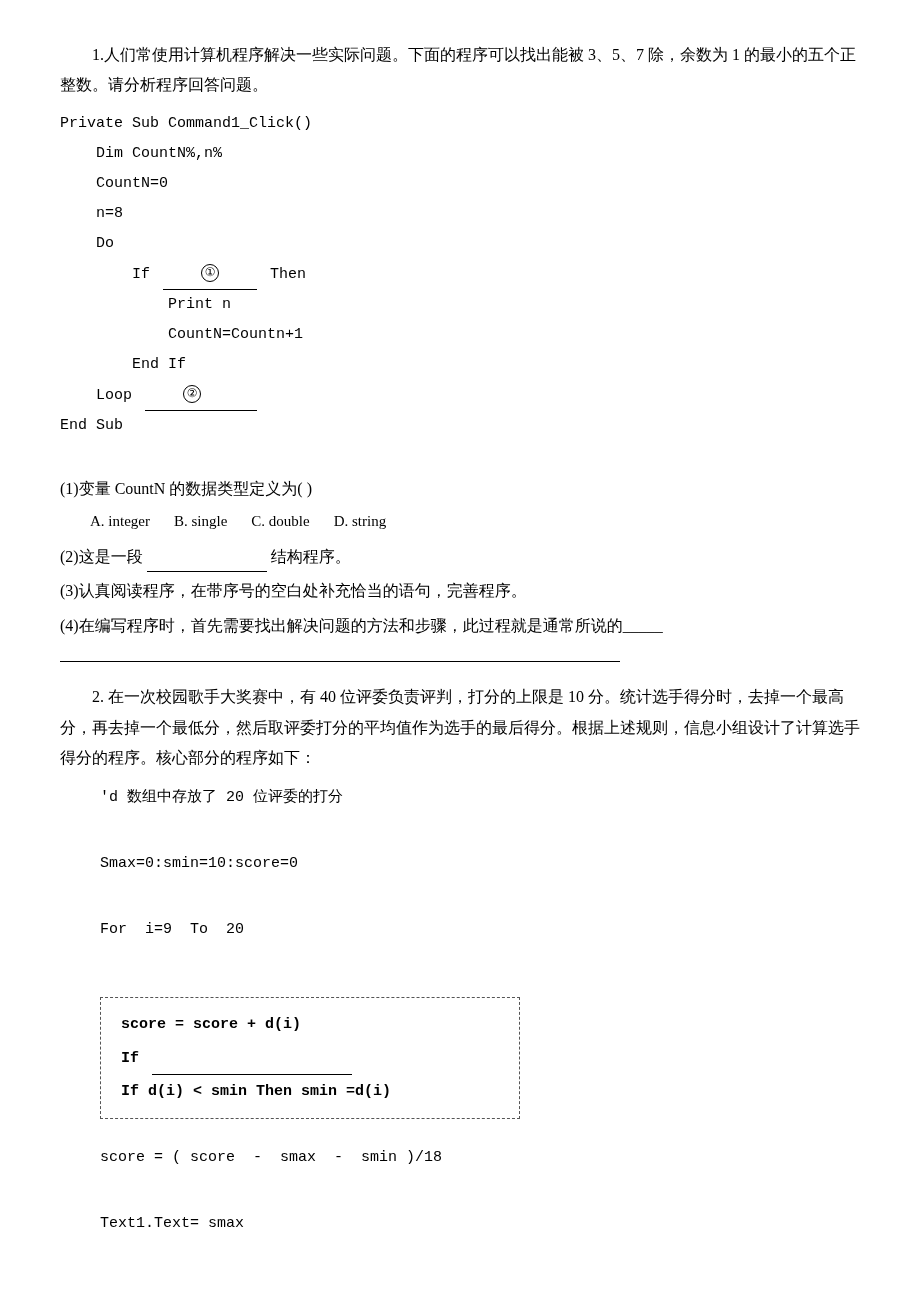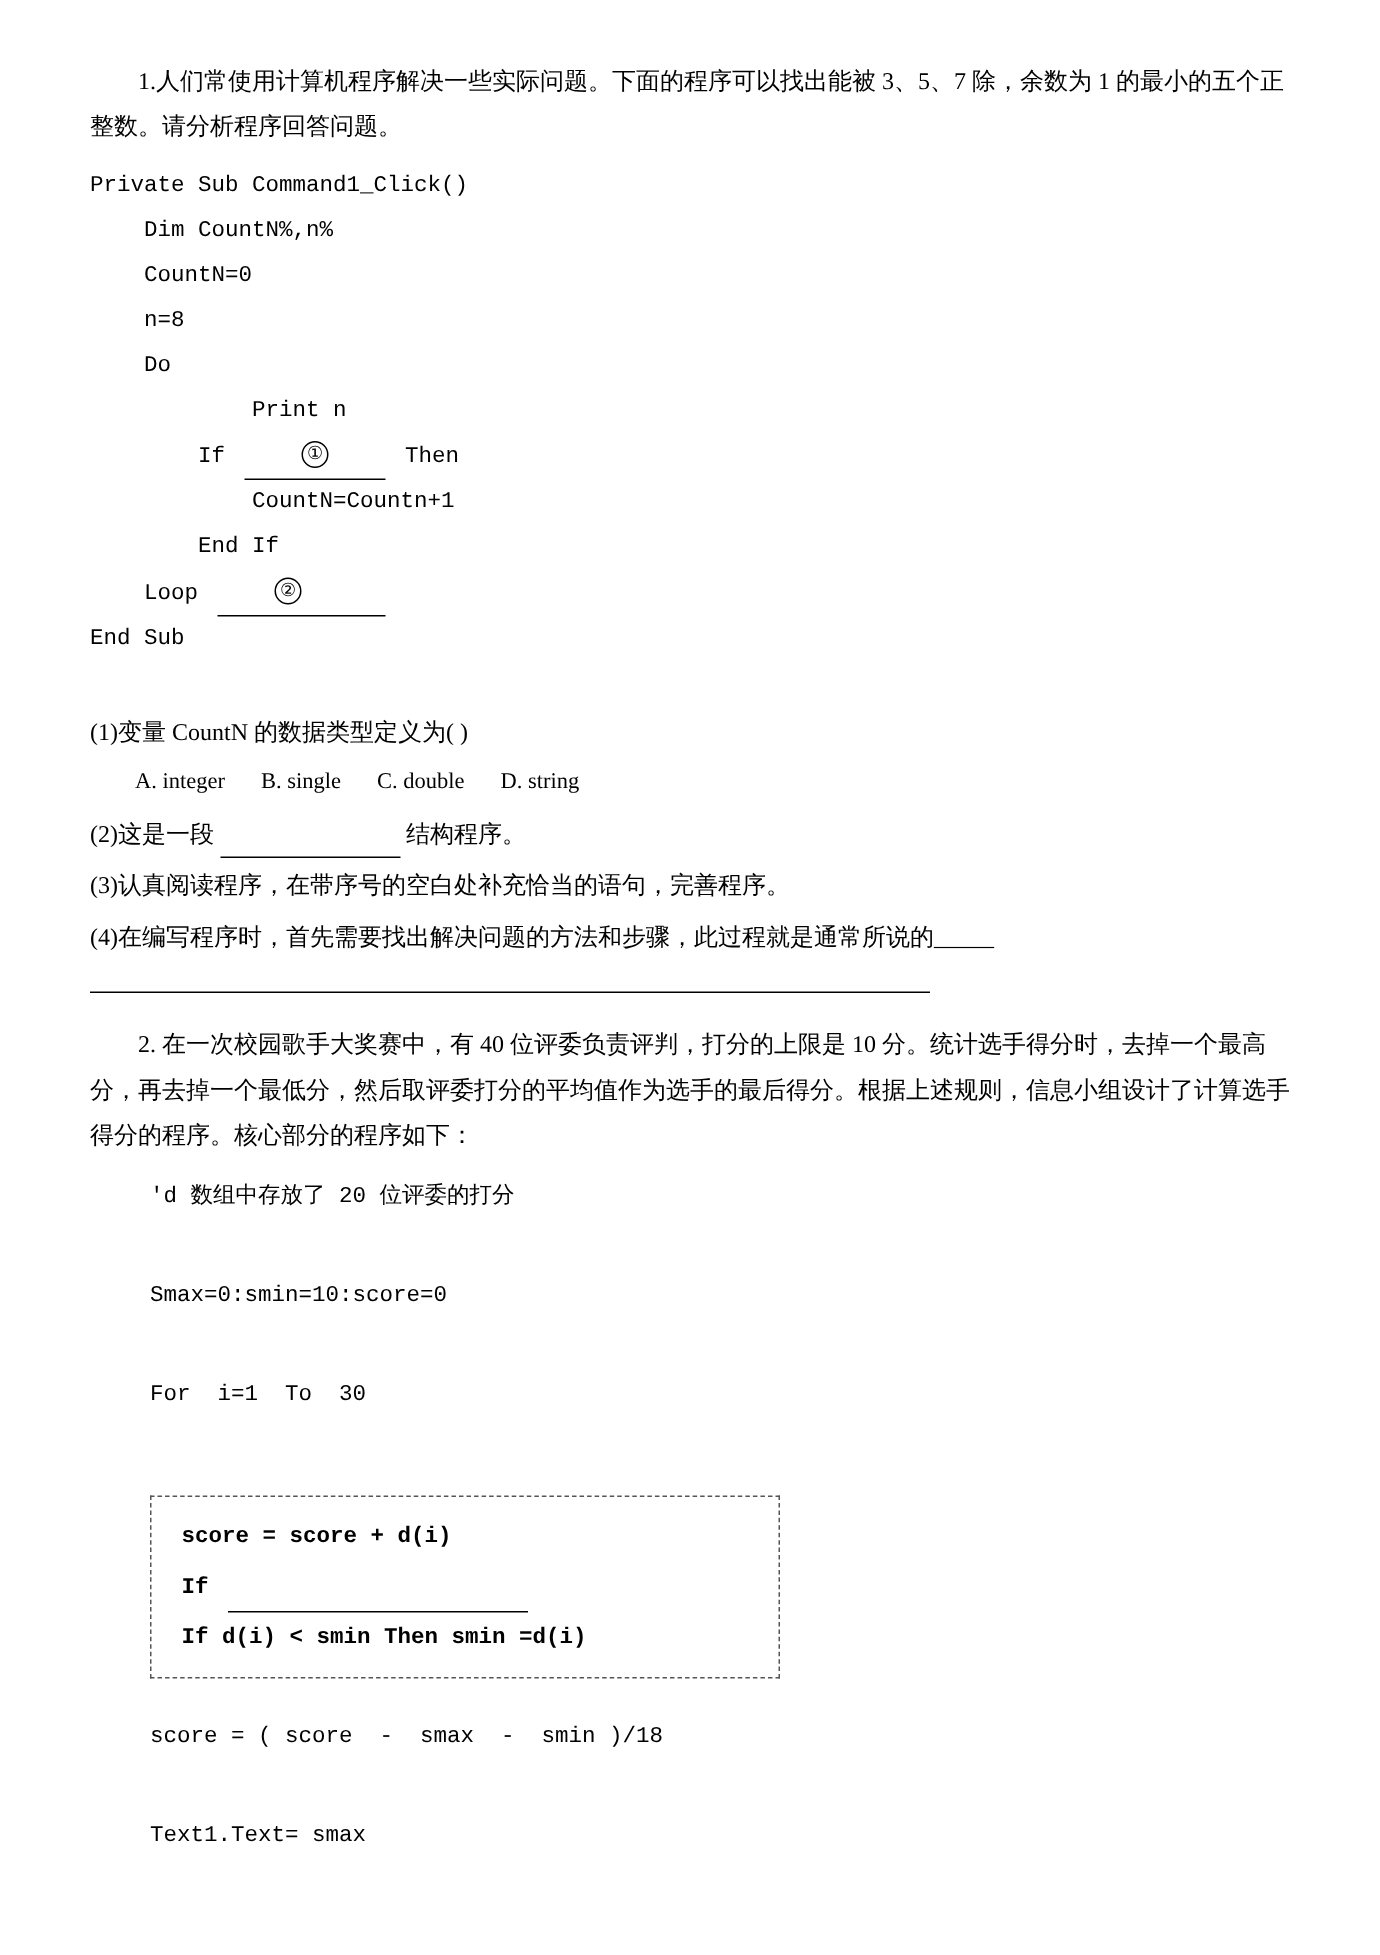--- a/index.html
+++ b/index.html
@@ -132,22 +132,22 @@
   
   <div class="problem-text">1.人们常使用计算机程序解决一些实际问题。下面的程序可以找出能被 3、5、7 除，余数为 1 的最小的五个正整数。请分析程序回答问题。</div>
 
   
   <div class="code-block">
     <span class="code-line">Private Sub Command1_Click()</span>
     <span class="code-line">    Dim CountN%,n%</span>
     <span class="code-line">    CountN=0</span>
     <span class="code-line">    n=8</span>
     <span class="code-line">    Do</span>
+    <span class="code-line">        If <span class="underline-blank">&nbsp;&nbsp;&nbsp;&nbsp;<span class="circle-num">①</span>&nbsp;&nbsp;&nbsp;&nbsp;</span> Then</span>
     <span class="code-line">            Print n</span>
-    <span class="code-line">        If <span class="underline-blank">&nbsp;&nbsp;&nbsp;&nbsp;<span class="circle-num">①</span>&nbsp;&nbsp;&nbsp;&nbsp;</span> Then</span>
     <span class="code-line">            CountN=Countn+1</span>
     <span class="code-line">        End If</span>
     <span class="code-line">    Loop <span class="underline-blank">&nbsp;&nbsp;&nbsp;&nbsp;<span class="circle-num">②</span>&nbsp;&nbsp;&nbsp;&nbsp;&nbsp;&nbsp;</span></span>
     <span class="code-line">End Sub</span>
   </div>
 
   <br>
 
   
   <div>
@@ -182,21 +182,21 @@
     <div>
       <p class="problem-2-text">2. 在一次校园歌手大奖赛中，有 40 位评委负责评判，打分的上限是 10 分。统计选手得分时，去掉一个最高分，再去掉一个最低分，然后取评委打分的平均值作为选手的最后得分。根据上述规则，信息小组设计了计算选手得分的程序。核心部分的程序如下：</p>
     </div>
 
     
     <div class="code-block-2">
       <span class="code-line">'d 数组中存放了 20 位评委的打分</span>
       <br>
       <span class="code-line">Smax=0:smin=10:score=0</span>
       <br>
-      <span class="code-line">For  i=1  To  30</span>
+      <span class="code-line">For  i=9  To  20</span>
     </div>
 
     <br>
 
     
     <div class="dashed-box">
       <span class="dashed-box-line">score = score + d(i)</span>
       <span class="dashed-box-line">If <span class="underline-blank" style="min-width:200px;">&nbsp;</span></span>
       <span class="dashed-box-line">If    d(i) &lt; smin Then smin =d(i)</span>
     </div>

